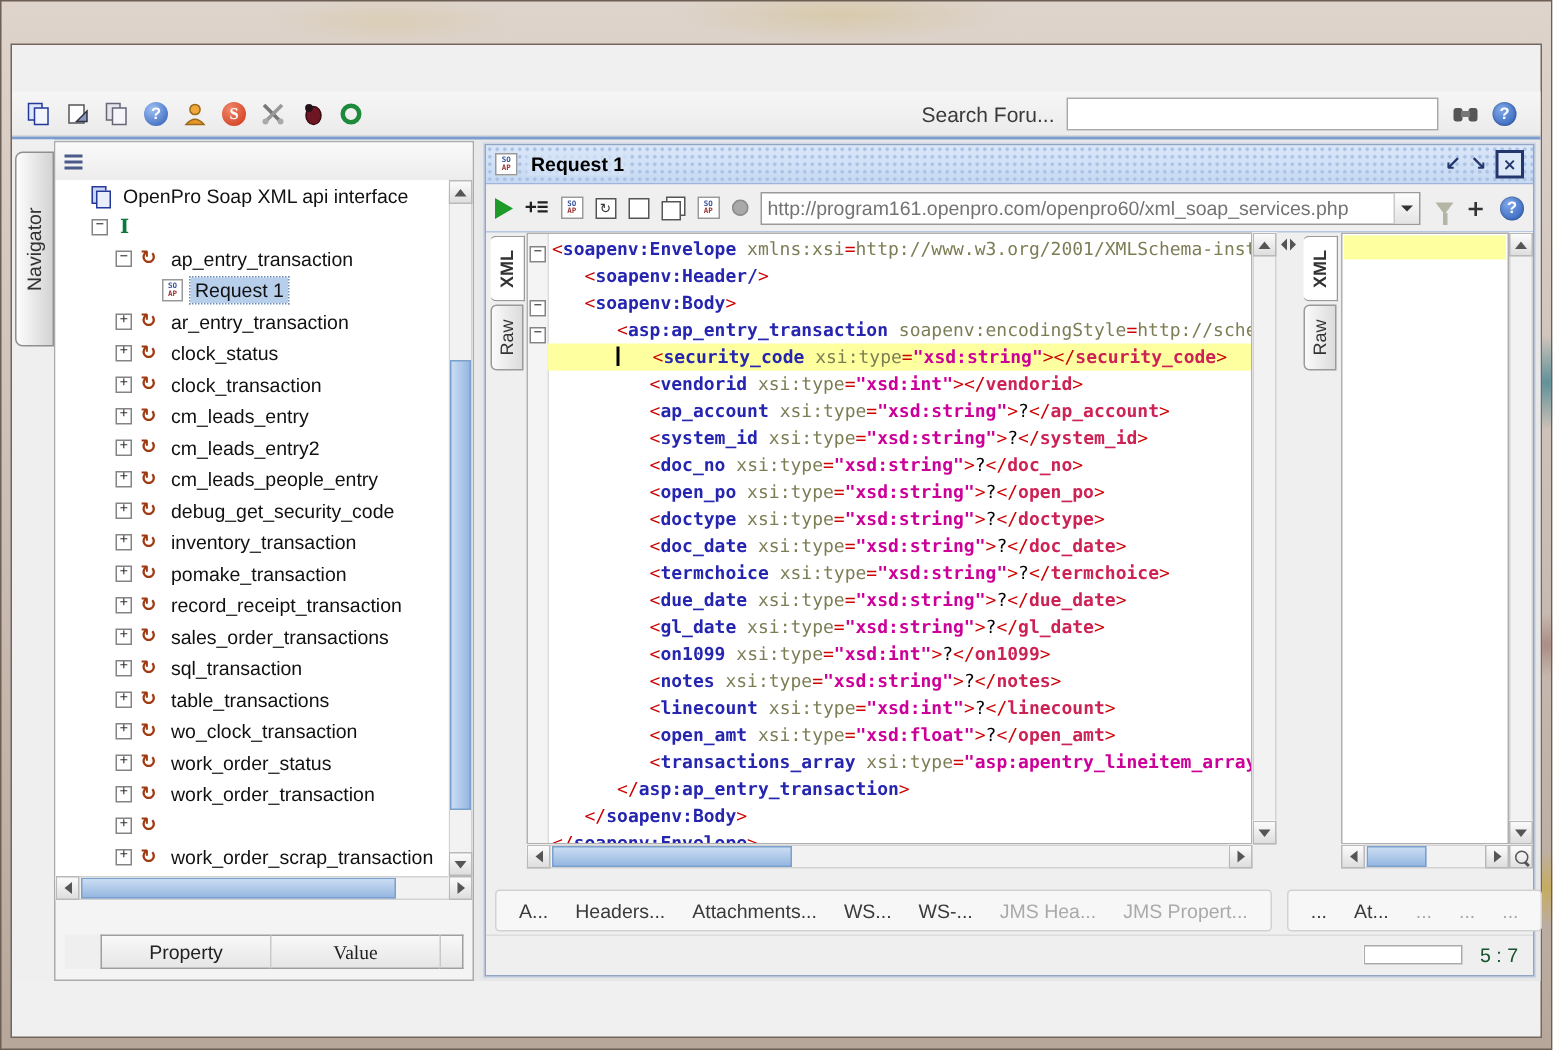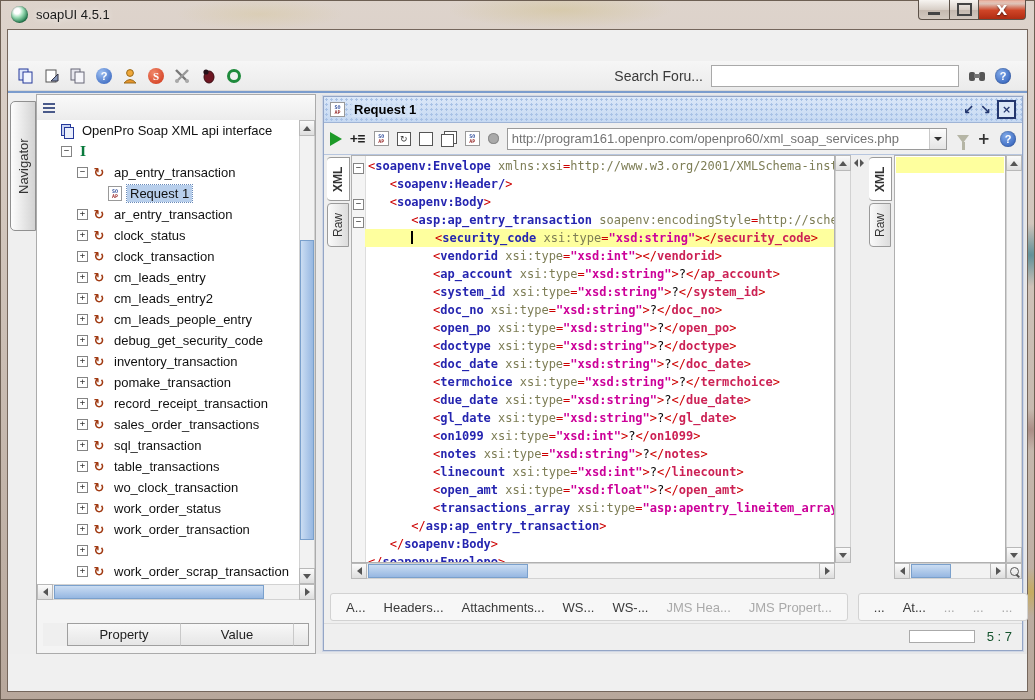--- a/index.html
+++ b/index.html
@@ -73,21 +73,21 @@
   .tri.right{border-left:5px solid #555;margin-right:-4px;}
   .thumb{position:absolute;background:linear-gradient(to right,#cfe0f4,#92b4e0);box-shadow:inset 0 0 0 1px #7aa0cc;}
   .thumb.h{background:linear-gradient(#cfe0f4,#92b4e0);}
   .nav-vsb{right:0;top:25px;width:16px;height:464px;}
   .nav-hsb{left:0;top:489px;right:0;height:16px;}
   
   .props-title{position:absolute;left:0;top:507px;right:0;height:20px;font:bold 12px "Liberation Sans",sans-serif;color:#26348c;padding:4px 0 0 8px;box-sizing:border-box;background:#f4f4f4;}
   .props-head{position:absolute;left:6px;top:528px;right:6px;height:23px;display:flex;background:#efefef;padding-left:24px;}
   .props-cell{flex:1;border:1px solid #9f9f9f;border-right:none;display:flex;align-items:center;justify-content:center;font-size:13px;color:#222;background:linear-gradient(#f8f8f8,#e6e6e6);}
   .props-cell:last-child{flex:0 0 14px;border-right:1px solid #9f9f9f;}
-  .props-cell + .props-cell{border-left:1px solid #c9c9c9;}
+  .props-cell + .props-cell{border-left:1px solid #c9c9c9;font-family:Liberation Serif, serif;}
   
   .desktop{position:absolute;left:312px;top:1px;right:1px;bottom:0;background:#e6e7e9;}
   .iframe{position:absolute;left:3px;top:2px;right:3px;bottom:3px;background:#efefef;border:1px solid #93a5c6;box-shadow:0 0 0 1px #cfd6e4;}
   .ititle{position:absolute;left:0;top:0;right:0;height:25px;
     background:radial-gradient(#a9c2e6 1px, transparent 1.2px) 0 0/5px 5px,linear-gradient(#dbe7f8,#c6d9f2);
     border-bottom:1px solid #9fb4d6;display:flex;align-items:center;padding:0 6px;}
   .ititle .t{font:bold 13px "Liberation Sans",sans-serif;color:#000;margin-left:6px;background:rgba(214,228,247,.7);padding:0 3px;}
   .ibtns{margin-left:auto;display:flex;align-items:center;gap:6px;}
   .ibtn-arrow{font:bold 13px "DejaVu Sans",sans-serif;color:#23366e;}
   .ibtn-close{width:15px;height:15px;border:2px solid #23366e;background:#dce7f7;display:flex;align-items:center;justify-content:center;font:bold 11px/11px "DejaVu Sans",sans-serif;color:#23366e;}
@@ -150,35 +150,20 @@
   .props-btn{position:absolute;left:32px;top:3px;height:28px;padding:0 10px;background:linear-gradient(#ececec,#cfcfcf);border:1px solid #5a5a5a;box-shadow:0 0 0 1px #9a9a9a;font-size:14px;color:#111;display:flex;align-items:center;}
   .logs{position:absolute;left:322px;top:0;right:0;height:100%;display:flex;align-items:center;gap:22px;padding-left:12px;background:#fbfbfb;border-left:1px solid #ddd;}
   .log-item{font-size:14px;color:#1a1a1a;white-space:nowrap;}
   svg{display:block;}
 </style>
 </head>
 <body>
 
 <div id="window">
 
-  <div class="titlebar">
-    <div class="app-ico"></div>
-    <div class="win-title">soapUI 4.5.1</div>
-    <div class="winbtns">
-      <div class="winbtn min">
-          <span class="glyph-min"></span>
-        </div>
-      <div class="winbtn max">
-          <span class="glyph-max"></span>
-        </div>
-      <div class="winbtn close">
-          <span class="glyph-close">X</span>
-        </div>
-    </div>
-  </div>
 
   <div class="app">
 
 
     <div class="toolbar">
       <span class="tb-ico">
         <svg width="18" height="18">
             <rect x="2" y="2" width="9" height="11" fill="#dfe7fb" stroke="#24389a"></rect>
             <rect x="6" y="5" width="9" height="11" fill="#f2f5fd" stroke="#24389a"></rect>
           </svg>

